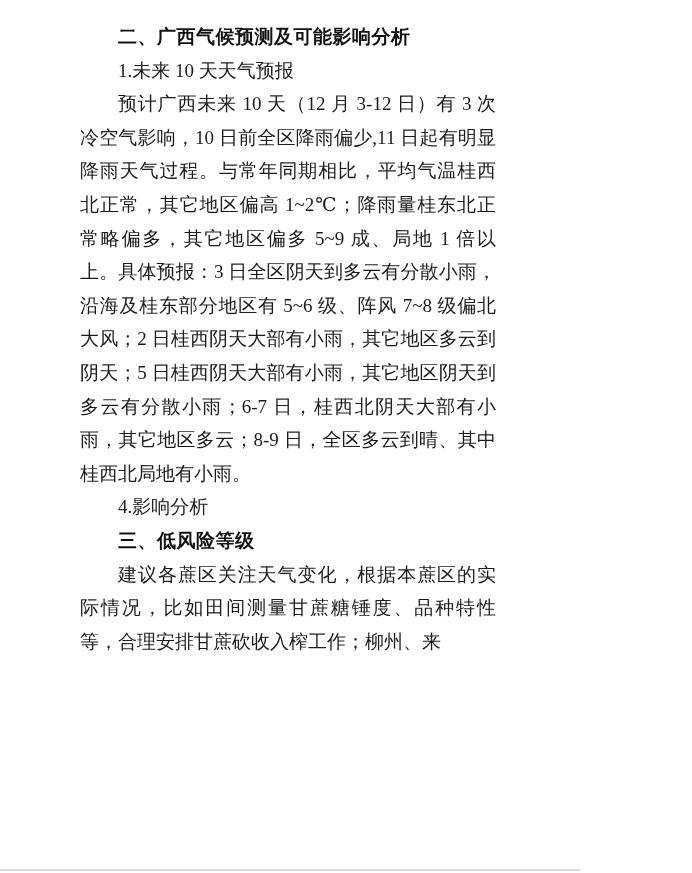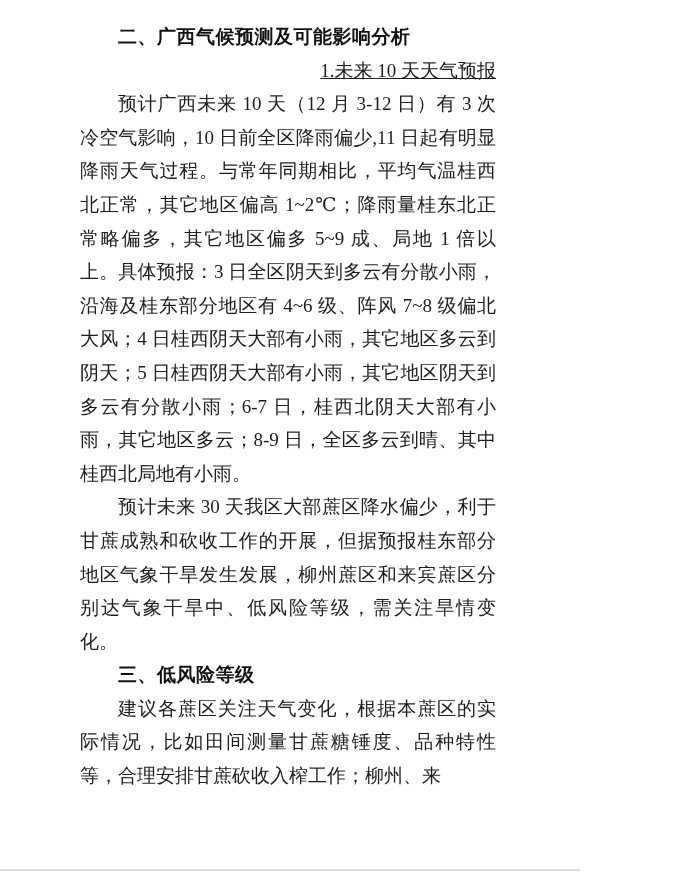--- a/index.html
+++ b/index.html
@@ -28,38 +28,37 @@
     word-break: break-all;
   }
   .heading {
     font-family: "Liberation Sans", "DejaVu Sans", sans-serif;
     font-weight: 700;
     text-align: left;
     letter-spacing: 0.5px;
     color: #111111;
   }
   .subheading {
-    text-align: right;
-    text-decoration: underline;
+    text-align: left;
   }
   .page-bottom-edge {
     position: absolute;
     left: 0;
     right: 0;
     bottom: 2px;
     height: 2px;
     background: #dcdcdc;
   }
 </style>
 </head>
 <body>
 
 <div class="page">
   <div class="content">
     <p class="block heading">二、广西气候预测及可能影响分析</p>
     <p class="block subheading">1.未来 10 天天气预报</p>
-    <p class="block">预计广西未来 10 天（12 月 3-12 日）有 3 次冷空气影响，10 日前全区降雨偏少,11 日起有明显降雨天气过程。与常年同期相比，平均气温桂西北正常，其它地区偏高 1~2℃；降雨量桂东北正常略偏多，其它地区偏多 5~9 成、局地 1 倍以上。具体预报：3 日全区阴天到多云有分散小雨，沿海及桂东部分地区有 4~6 级、阵风 7~8 级偏北大风；4 日桂西阴天大部有小雨，其它地区多云到阴天；5 日桂西阴天大部有小雨，其它地区阴天到多云有分散小雨；6-7 日，桂西北阴天大部有小雨，其它地区多云；8-9 日，全区多云到晴、其中桂西北局地有小雨。</p>
-    <p class="block">预计未来 30 天我区大部蔗区降水偏少，利于甘蔗成熟和砍收工作的开展，但据预报桂东部分地区气象干旱发生发展，柳州蔗区和来宾蔗区分别达气象干旱中、低风险等级，需关注旱情变化。</p>
+    <p class="block">预计广西未来 10 天（12 月 3-12 日）有 3 次冷空气影响，10 日前全区降雨偏少,11 日起有明显降雨天气过程。与常年同期相比，平均气温桂西北正常，其它地区偏高 1~2℃；降雨量桂东北正常略偏多，其它地区偏多 5~9 成、局地 1 倍以上。具体预报：3 日全区阴天到多云有分散小雨，沿海及桂东部分地区有 5~6 级、阵风 7~8 级偏北大风；2 日桂西阴天大部有小雨，其它地区多云到阴天；5 日桂西阴天大部有小雨，其它地区阴天到多云有分散小雨；6-7 日，桂西北阴天大部有小雨，其它地区多云；8-9 日，全区多云到晴、其中桂西北局地有小雨。</p>
+    <p class="block subheading">4.影响分析</p>
     <p class="block heading">三、低风险等级</p>
     <p class="block">建议各蔗区关注天气变化，根据本蔗区的实际情况，比如田间测量甘蔗糖锤度、品种特性等，合理安排甘蔗砍收入榨工作；柳州、来</p>
   </div>
   <div class="page-bottom-edge"></div>
 </div>
 
 </body></html>

